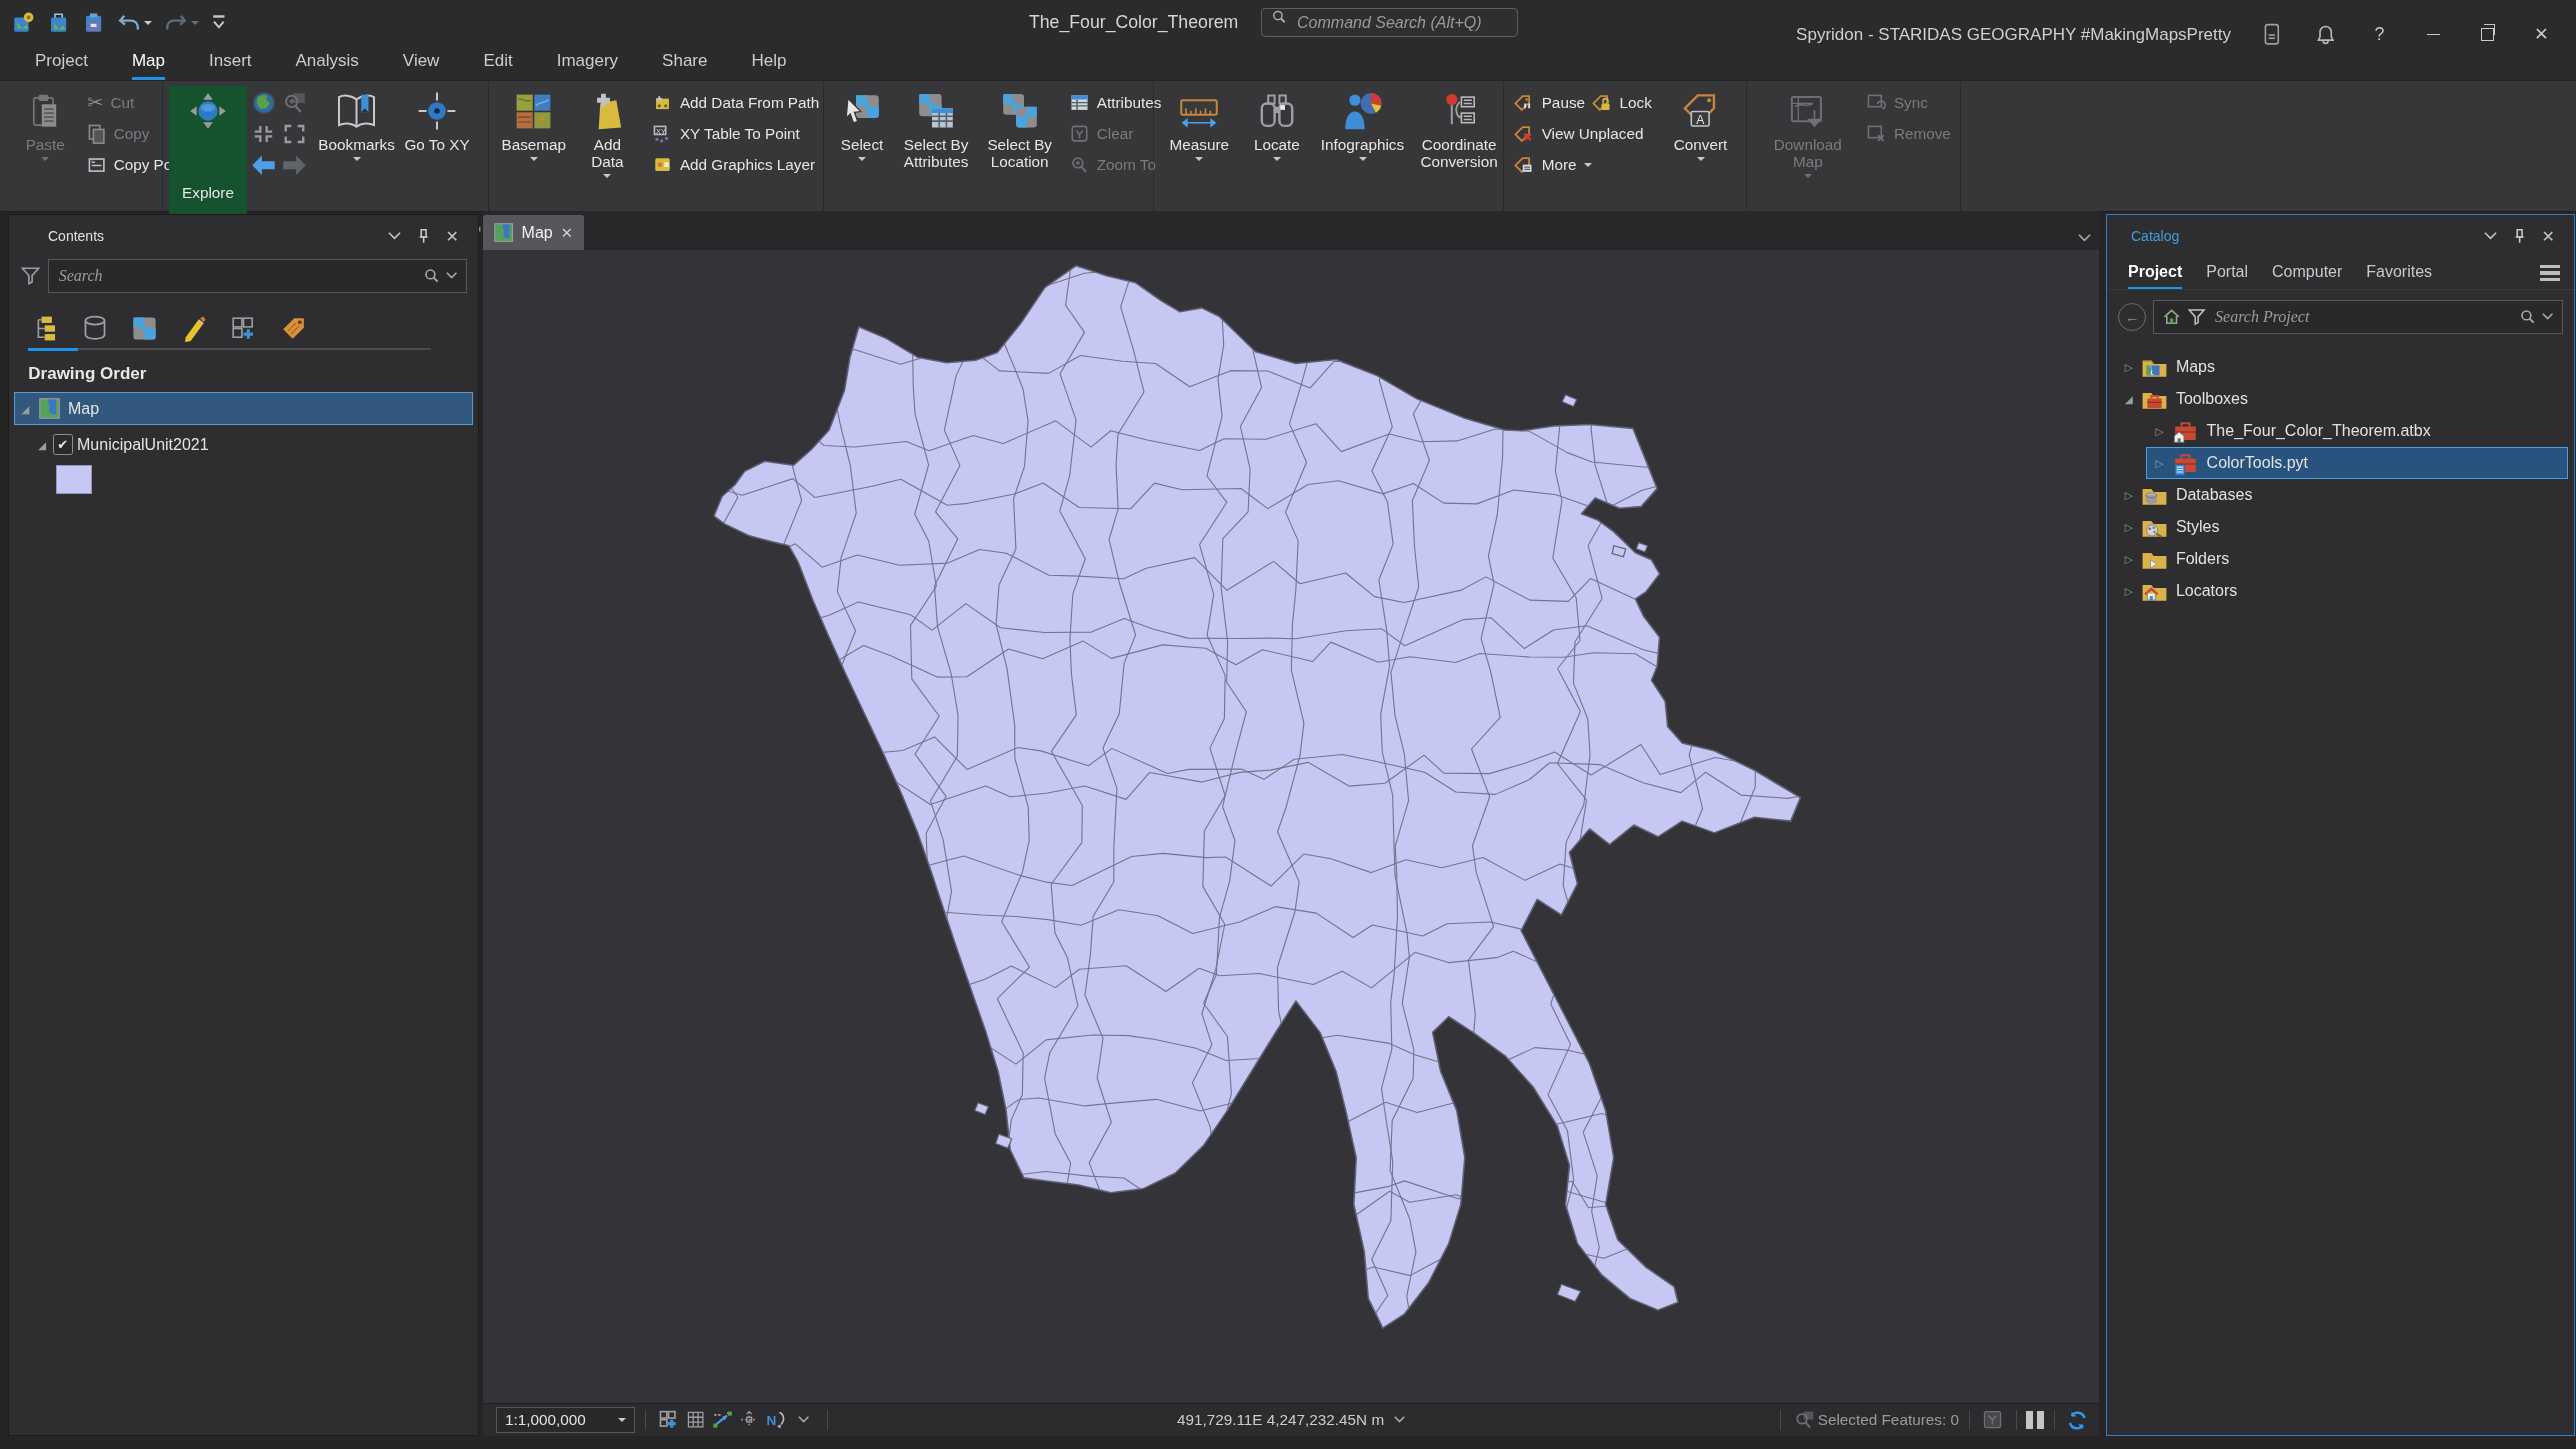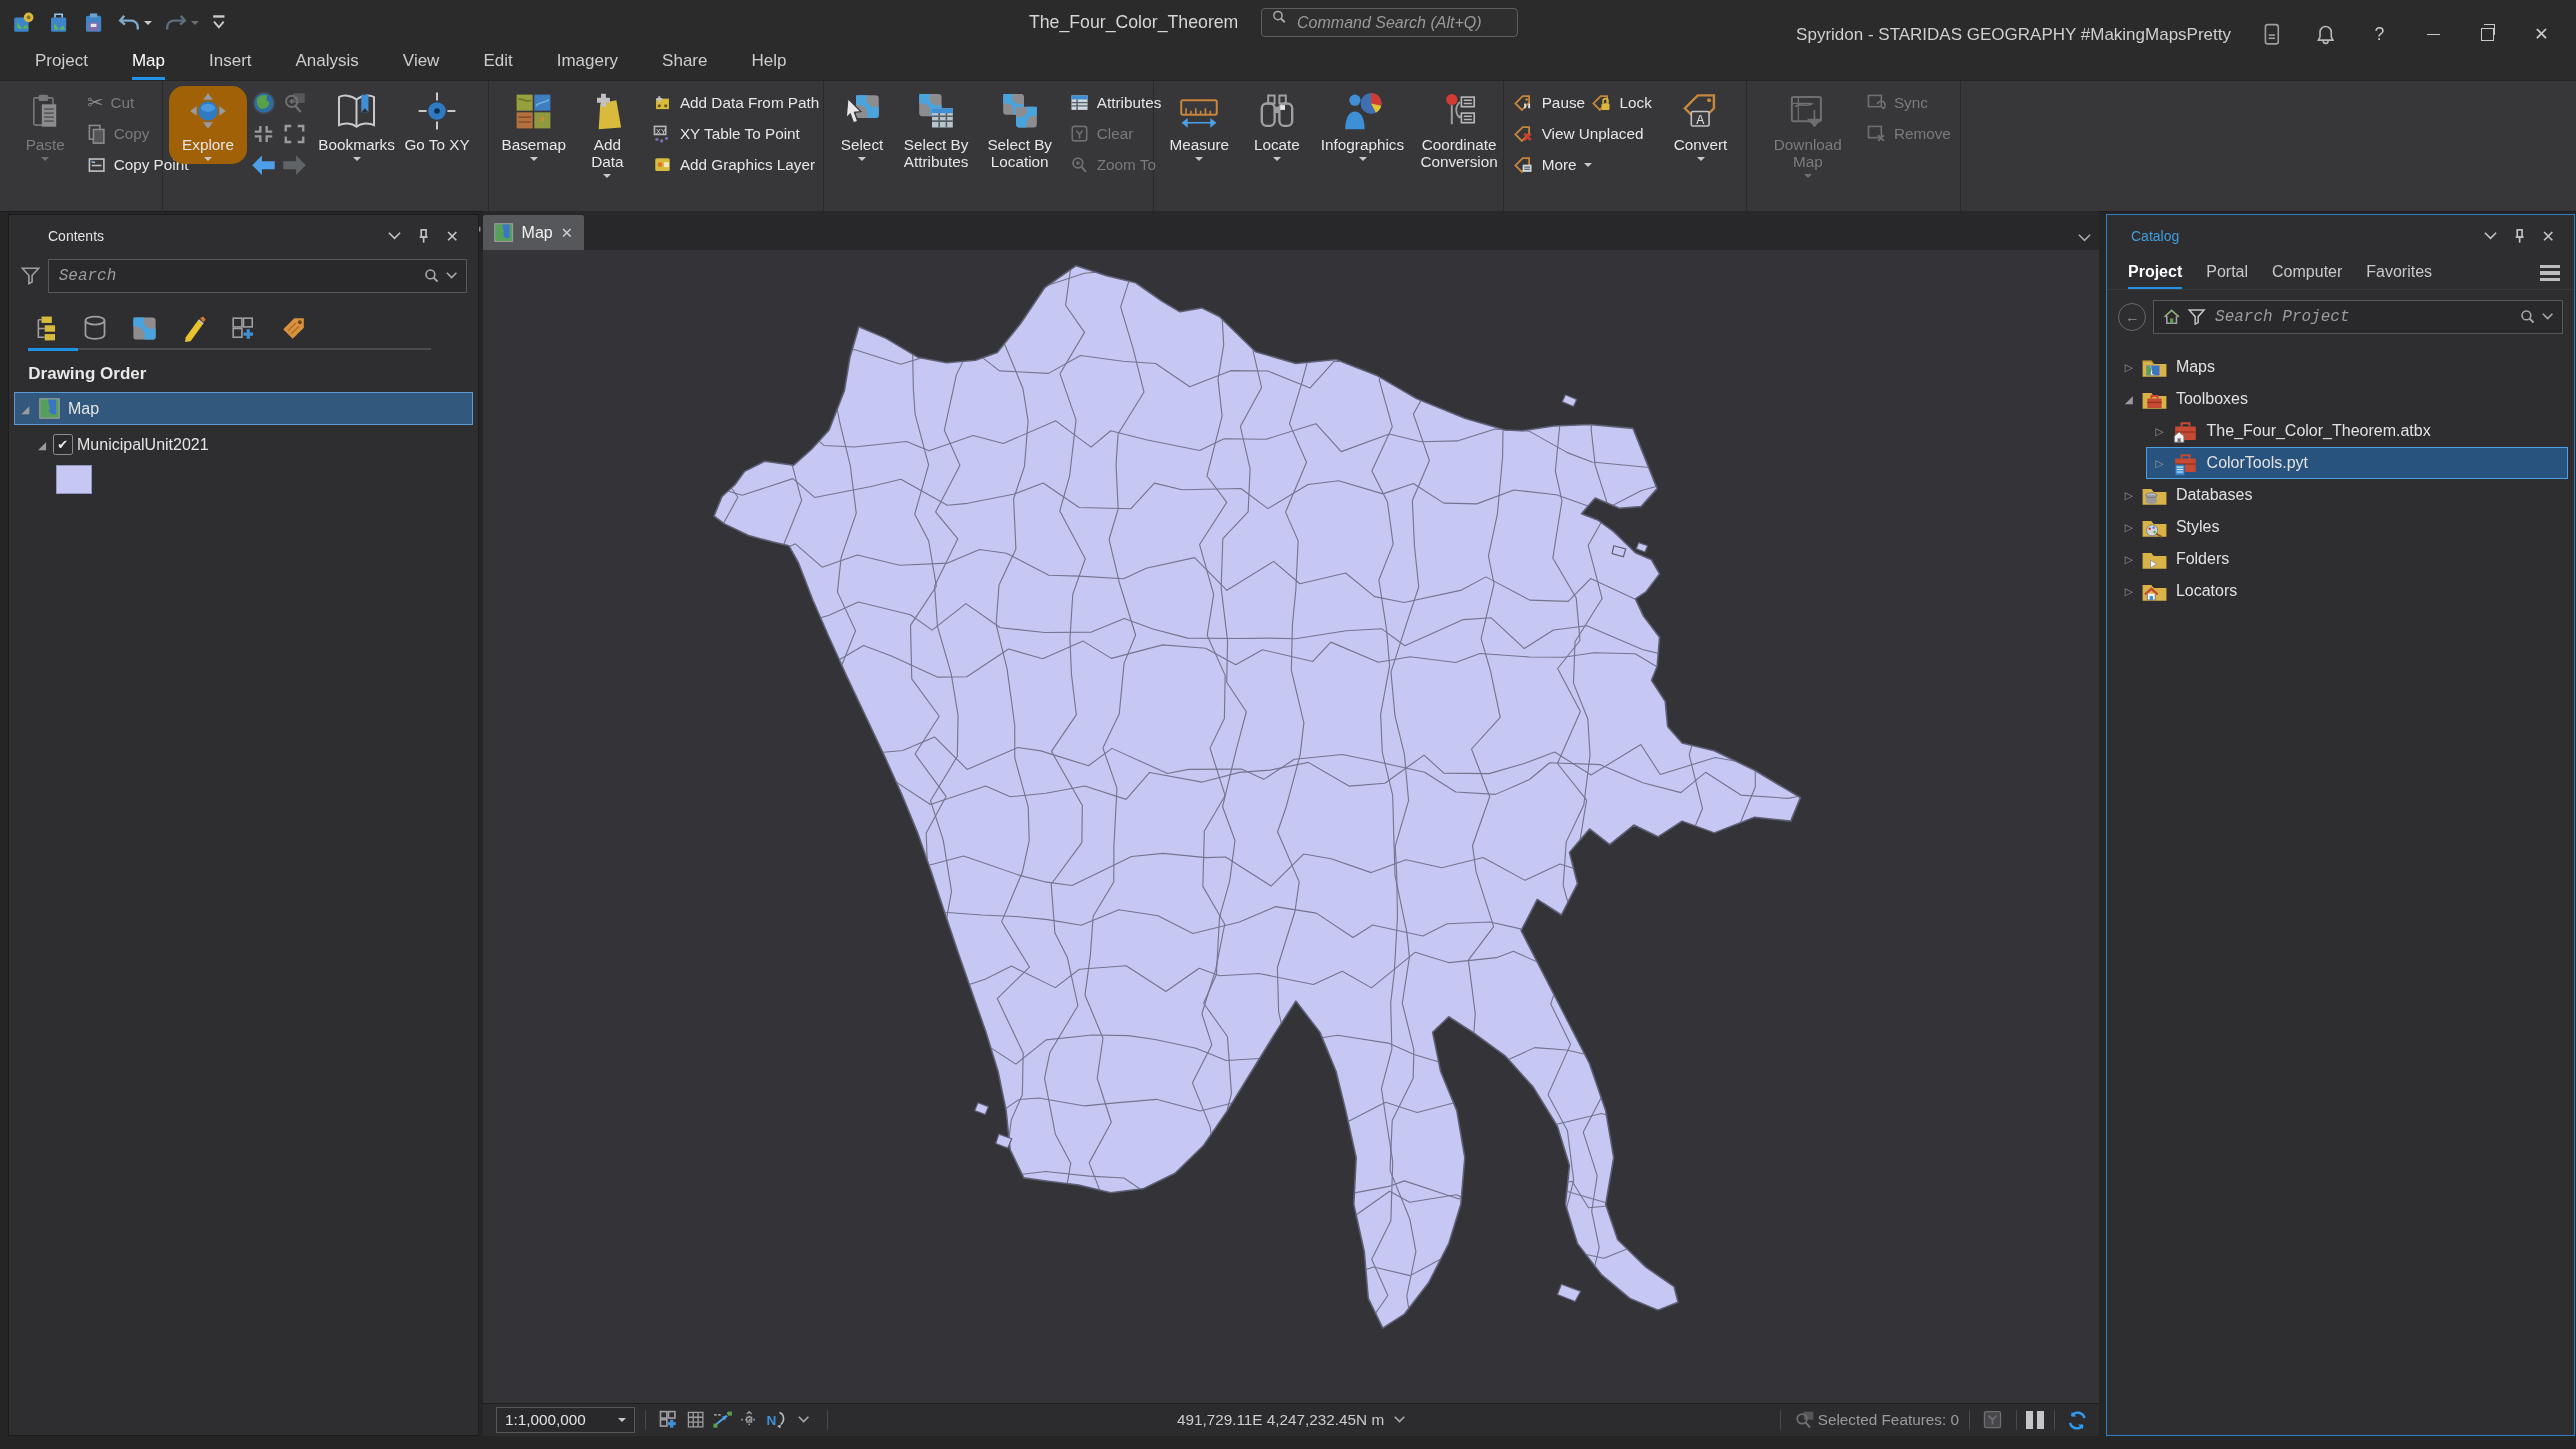--- a/index.html
+++ b/index.html
@@ -26,35 +26,35 @@
   .rtab{padding:0 22px;display:flex;align-items:center;font-size:17px;color:#cdcdcf;}
   .rtab span{line-height:32px;border-bottom:3.2px solid transparent;}
   .rtab.active span{color:#ffffff;border-bottom-color:#1f93e8;}
   
   .ribbon{position:absolute;left:0;top:81px;width:100%;height:130px;background:#373739;border-bottom:0.8px solid #1d1d1f;display:flex;}
   .rgroup{position:relative;height:100%;border-right:0.8px solid #2a2a2c;padding:4.8px 6.4px 21px 6.4px;display:flex;align-items:flex-start;}
   .glabel{position:absolute;bottom:2.4px;left:0;right:0;text-align:center;font-size:14.5px;color:#a2a2a8;}
   .launcher{position:absolute;right:4.8px;bottom:3.2px;}
   .bigbtn{display:flex;flex-direction:column;align-items:center;min-width:68px;padding:3.2px 4.8px;font-size:15.3px;line-height:17px;text-align:center;color:#e6e6e8;}
   .bigbtn .bicon{height:45px;display:flex;align-items:center;justify-content:center;margin-bottom:2.4px;}
-  .bigbtn.on{background:#a16207;border-radius:15px;}
+  .bigbtn.on{background:#14532d;border-radius:3px;gap:48px;}
   .smallcol{display:flex;flex-direction:column;justify-content:flex-start;padding-top:1.6px;}
   .smallbtn{display:flex;align-items:center;gap:7.2px;height:31px;font-size:15.3px;color:#e6e6e8;padding:0 3.2px;white-space:nowrap;}
   .dis{color:#7b7b7e !important;}
   .car{width:0;height:0;border-left:4px solid transparent;border-right:4px solid transparent;border-top:4.8px solid #c9c9cc;display:inline-block;}
   .car.d{border-top-color:#6f6f73;}
   .minigrid{display:grid;grid-template-columns:31px 31px;grid-auto-rows:31px;align-items:center;justify-items:center;margin:1.6px 3.2px 0 1.6px;}
   
   .panel{position:absolute;top:214px;bottom:13px;background:#2e2e31;border:0.8px solid #1c1c1e;}
   .panel-h{display:flex;align-items:center;height:42px;padding:0 11.3px 0 39px;}
   .panel-title{font-size:14px;color:#e2e2e2;flex:1;}
   .ph-ic{width:29px;height:29px;display:flex;align-items:center;justify-content:center;color:#c4c4c6;font-size:16px;}
   .searchrow{display:flex;align-items:center;gap:6.4px;padding:1.6px 11.3px 6.4px 11.3px;}
   .sbox{flex:1;display:flex;align-items:center;gap:6.4px;height:32px;border:0.8px solid #58585b;background:#29292c;padding:0 8px;}
-  .sbox input{flex:1;min-width:16px;background:transparent;border:none;outline:none;font-style:italic;font-size:16px;color:#84cc16;font-family:Liberation Mono, monospace;}
+  .sbox input{flex:1;min-width:16px;background:transparent;border:none;outline:none;font-style:italic;font-size:16px;color:#84cc16;font-family:Liberation Serif, serif;}
   .sbox input::placeholder{color:#9c9c9e;font-style:italic;}
   
   #contents{left:8px;width:469px;}
   .ctabs{display:flex;align-items:flex-end;gap:14.5px;padding:6.4px 0 0 19.3px;height:43px;}
   .ctab{width:35px;display:flex;justify-content:center;padding-bottom:6.4px;}
   .ctabline{margin:0 0 0 19.3px;width:403px;height:1.6px;background:#4c4c4f;position:relative;}
   .ctabline .accent{position:absolute;left:0;top:-0.8px;width:50px;height:3.2px;background:#1f93e8;}
   .dorder{font-size:17px;font-weight:bold;color:#e8e8e8;padding:14.5px 0 8px 19.3px;}
   .trow{display:flex;align-items:center;height:32px;font-size:16px;color:#e4e4e4;position:relative;}
   .trow .exp{width:21px;text-align:center;color:#9b9b9d;font-size:10.5px;}

